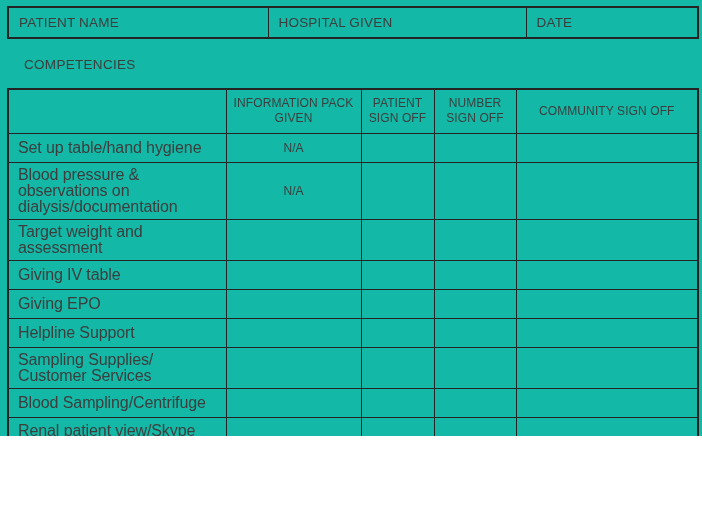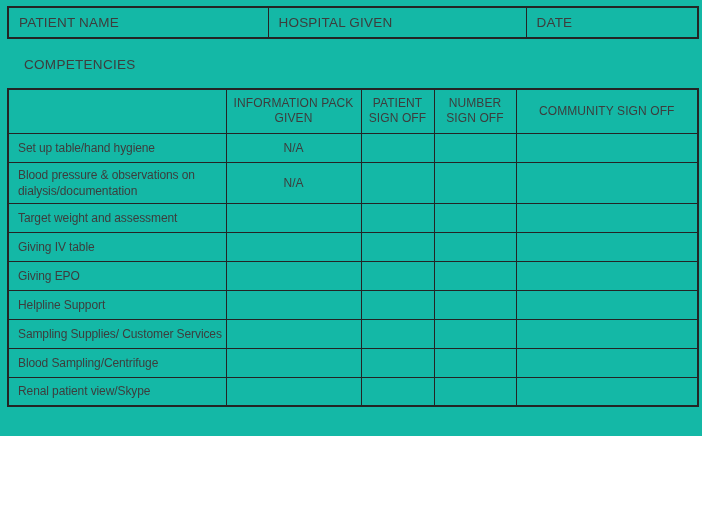--- a/index.html
+++ b/index.html
@@ -56,21 +56,21 @@
   .comp-table th {
     font-size: 12px;
     line-height: 15px;
     height: 44px;
     text-align: center;
     vertical-align: middle;
     padding: 2px 4px;
     letter-spacing: 0.1px;
   }
   .label-cell {
-    font-size: 12px;
+    font-size: 16px;
     line-height: 16px;
     padding: 4px 2px 4px 9px;
     text-align: left;
     vertical-align: middle;
     white-space: pre-line;
     letter-spacing: -0.1px;
   }
   .val-cell {
     font-size: 12px;
     text-align: center;

